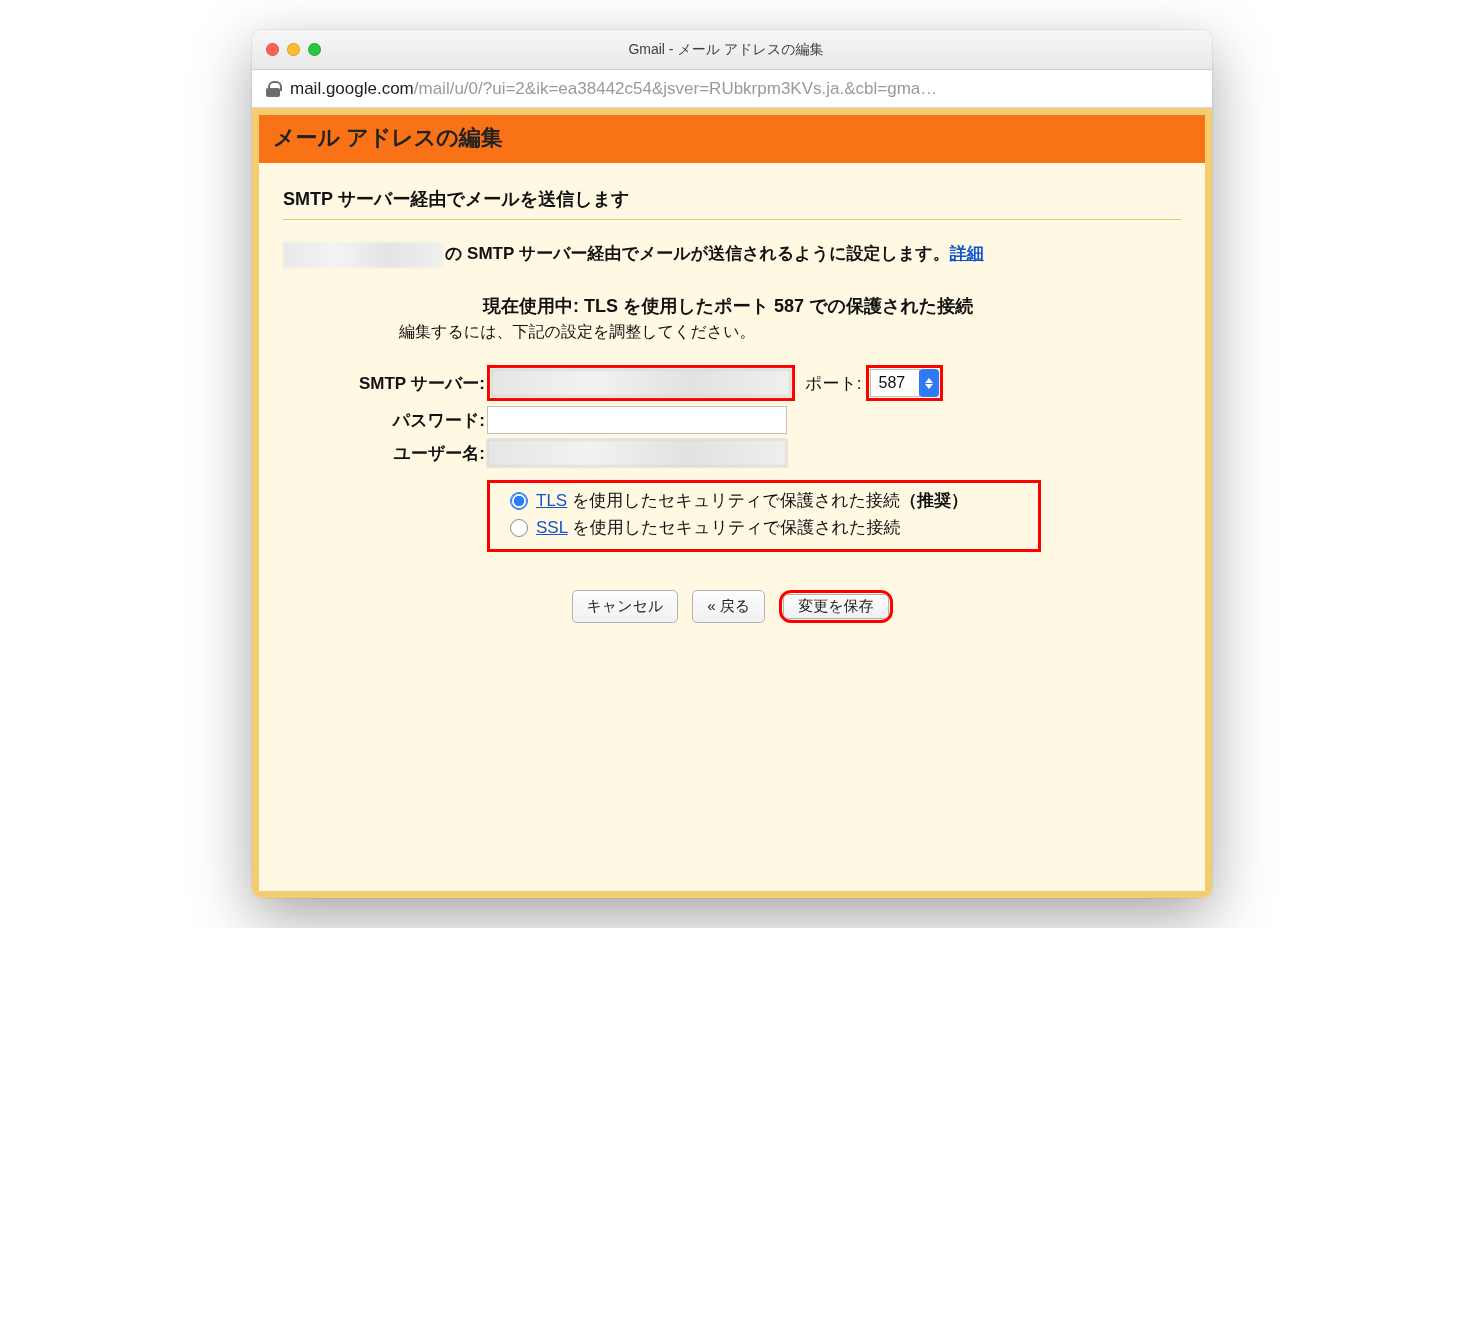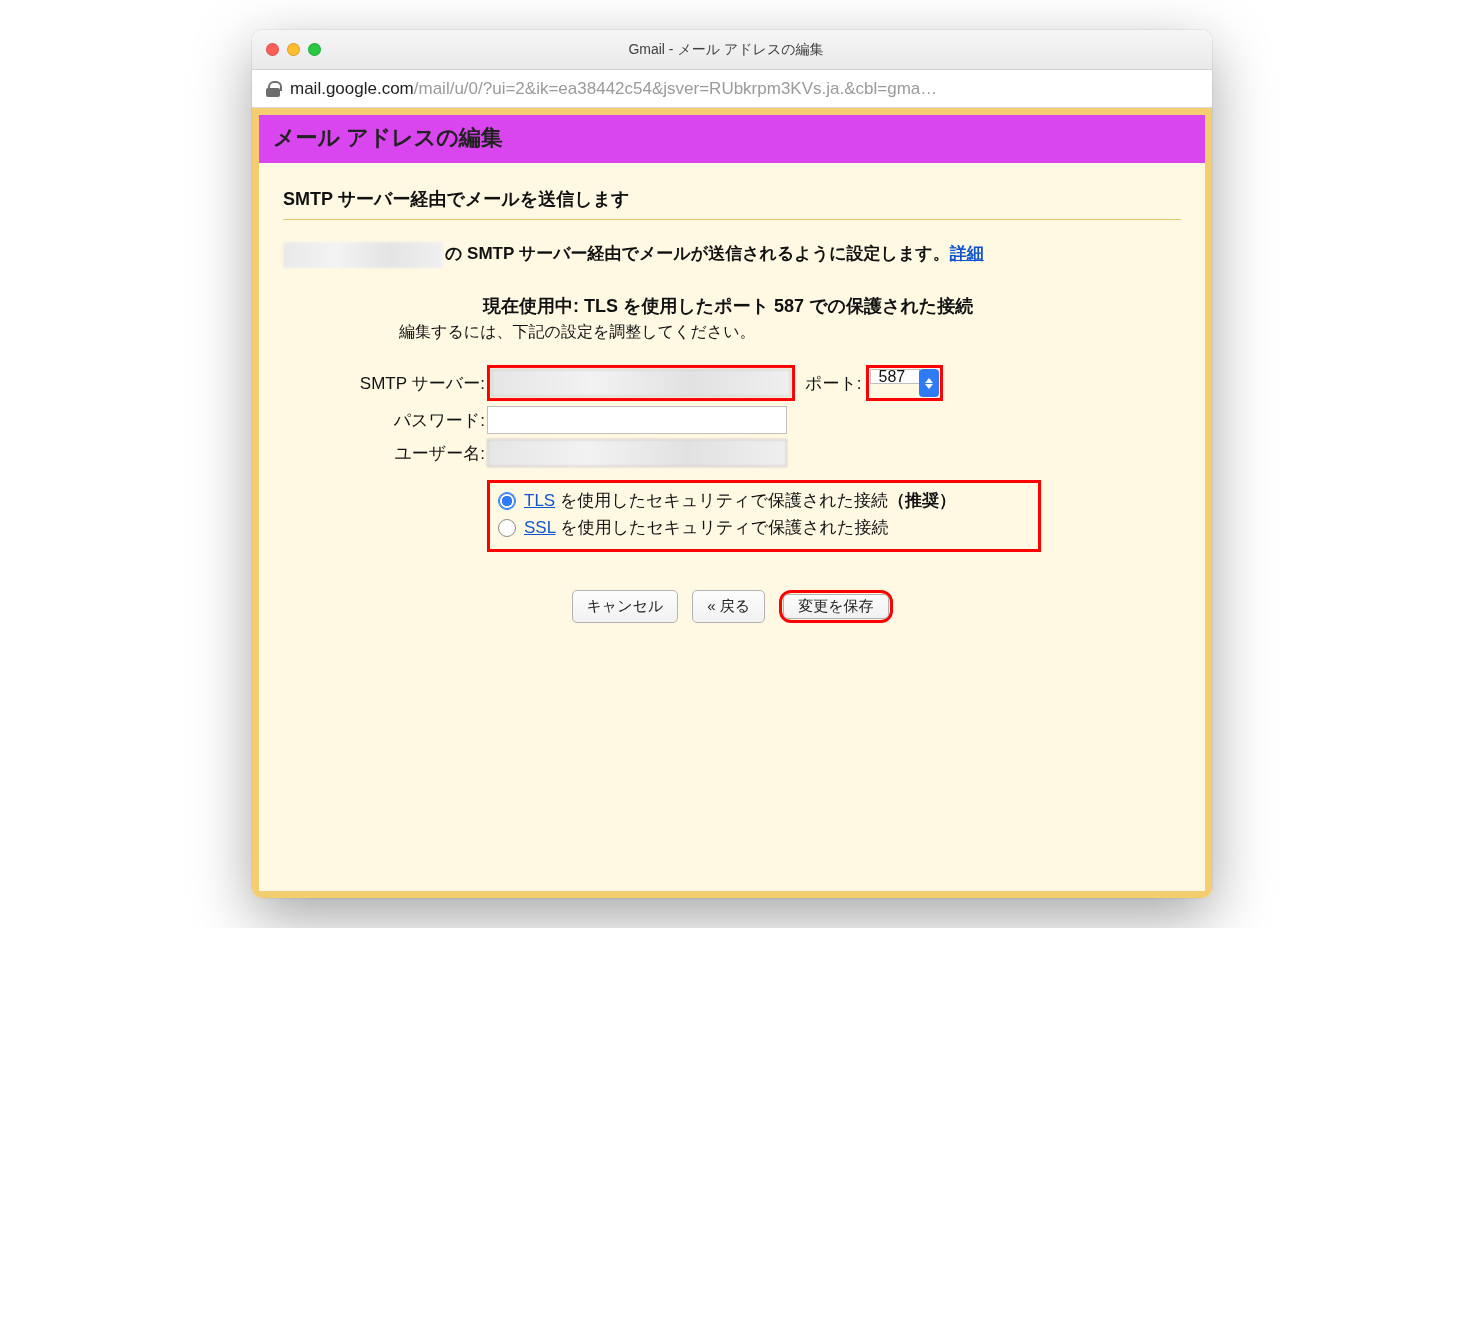--- a/index.html
+++ b/index.html
@@ -78,21 +78,21 @@
       border-radius: 2px;
     }
     .url { color: #9a9a9a; white-space: nowrap; overflow: hidden; text-overflow: ellipsis; flex: 1; }
     .url .host { color: #222; }
     .content-wrap {
       background: #fff9e3;
       border: 7px solid #f3cd70;
       min-height: 790px;
     }
     .header-bar {
-      background: #d946ef;
+      background: #f97316;
       padding: 8px 14px 10px;
       font-size: 22px;
       font-weight: 700;
       color: #222;
     }
     .content {
       padding: 18px 24px 24px;
       font-size: 17px;
       color: #111;
     }
@@ -136,37 +136,38 @@
     .form-row {
       display: flex;
       align-items: center;
       margin-bottom: 5px;
     }
     .form-label {
       width: 204px;
       text-align: right;
       padding-right: 2px;
       font-size: 17px;
+      font-weight: bold;
     }
     .smtp-input { width: 300px; }
     .redbox { border: 3px solid #ff0000; padding: 1px; display: inline-flex; align-items: center; }
     .redbox-inline { border: 3px solid #ff0000; display: inline-block; }
     .port-label { margin: 0 4px 0 10px; }
     .port-select-wrap {
       position: relative;
       display: inline-flex;
       align-items: stretch;
       height: 28px;
     }
     .port-select {
       border: 1px solid #bfbfbf;
       background: #fff;
       padding: 2px 8px;
       font-size: 16px;
-      height: 15px;
+      height: 28px;
       display: flex;
       align-items: center;
       min-width: 50px;
     }
     .select-chevrons {
       width: 20px;
       background: #2f7bf5;
       border-radius: 4px;
       display: flex;
       flex-direction: column;
@@ -186,21 +187,21 @@
       background: linear-gradient(90deg, #e6e6e6, #f2f2f2, #e2e2e2, #efefef);
       filter: blur(1px);
       border: 1px solid #bfbfbf;
       height: 28px;
     }
     .user-input { width: 300px; }
     .pass-input { width: 300px; border: 1px solid #bfbfbf; background: #fff; height: 28px; }
     .security-block {
       margin-left: 204px;
       margin-top: 8px;
-      padding: 6px 8px;
+      padding: 6px 20px;
       width: 554px;
     }
     .radio-row {
       display: flex;
       align-items: center;
       gap: 8px;
       font-size: 17px;
       margin-bottom: 4px;
     }
     .radio {

